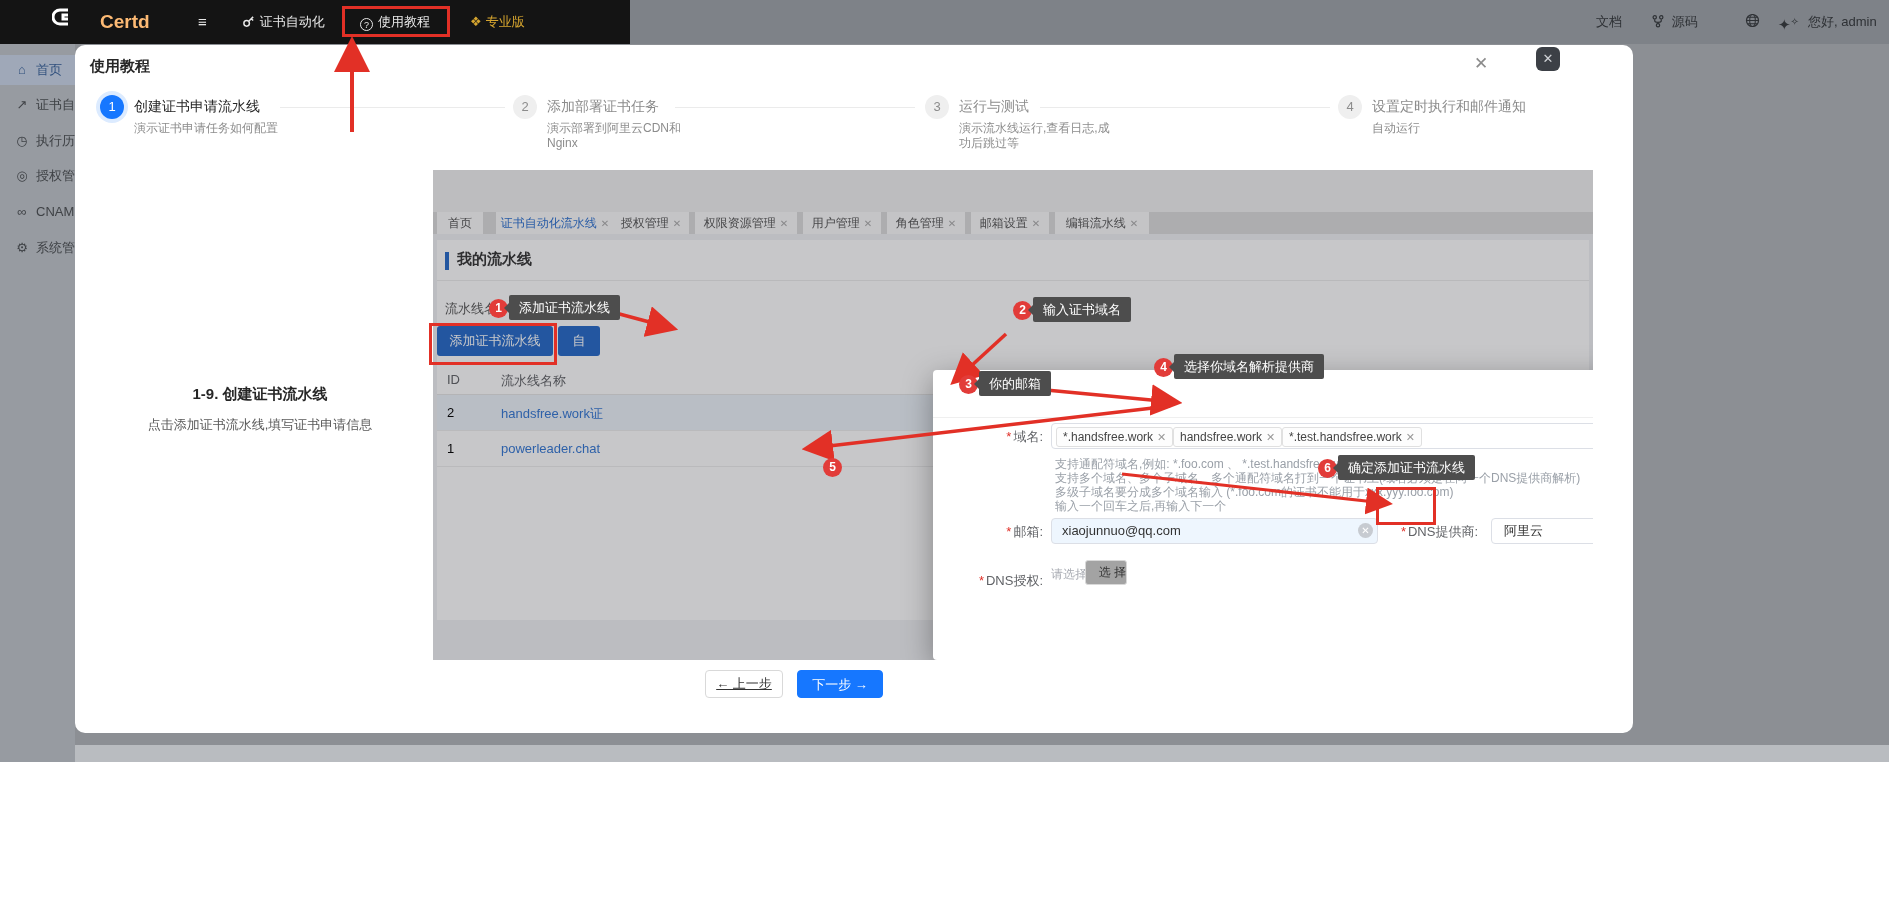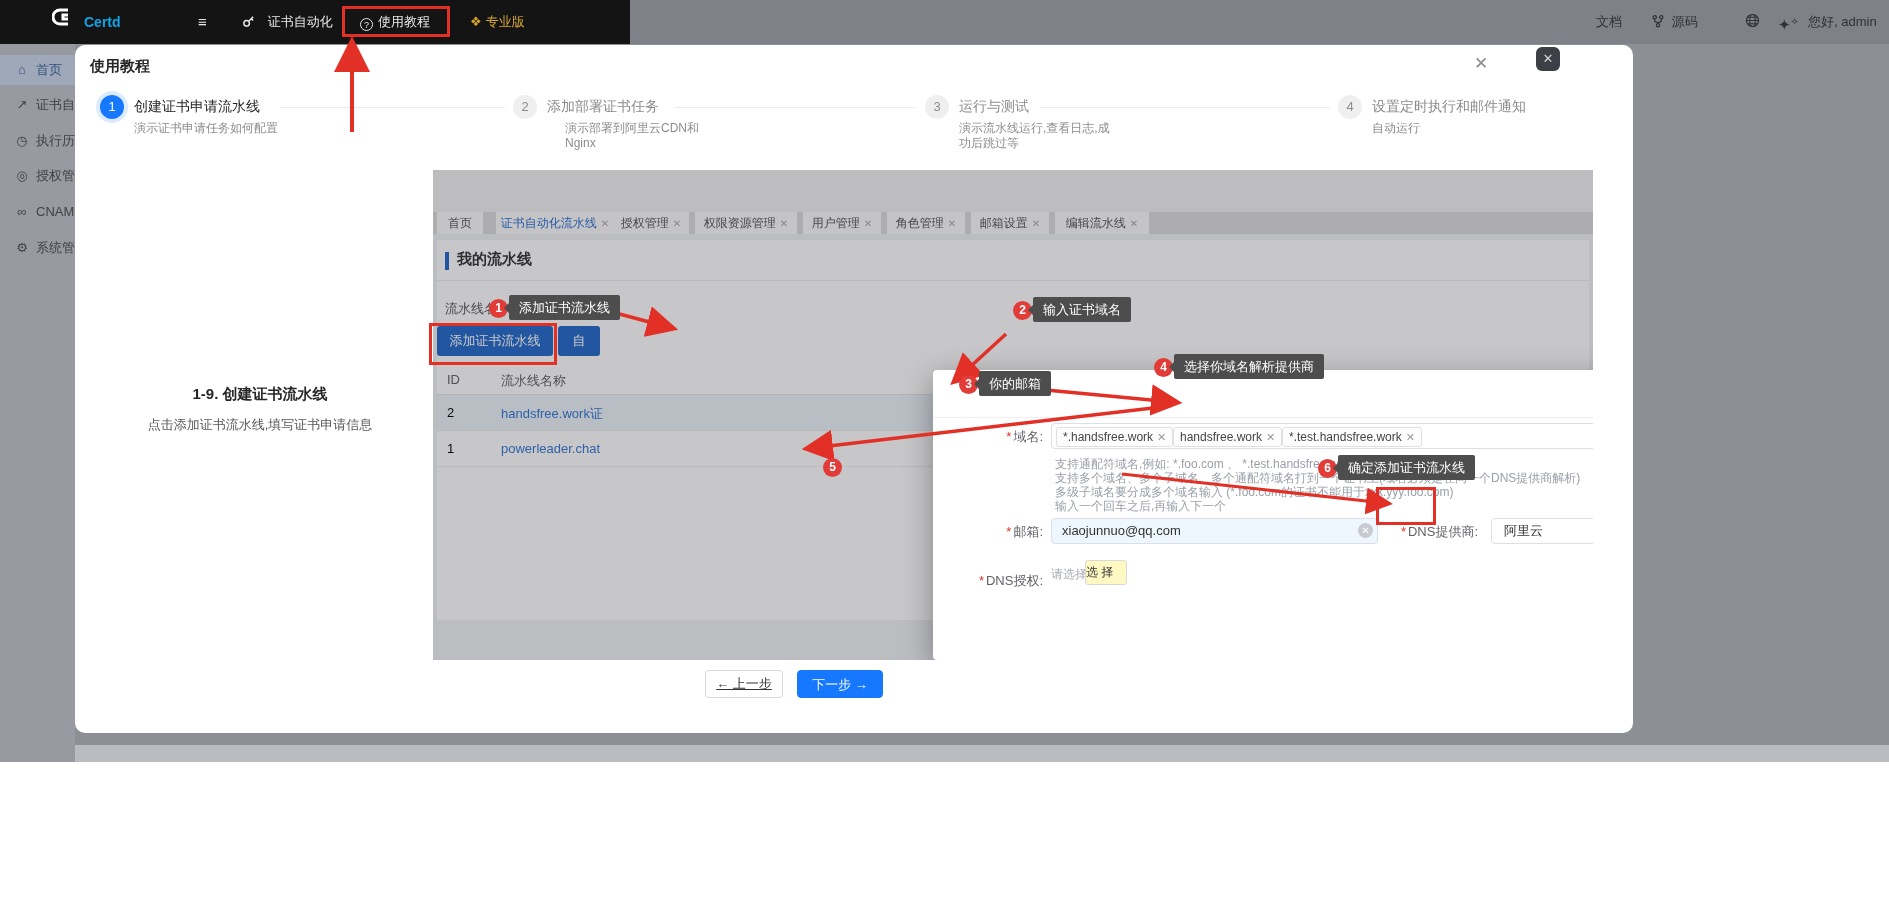--- a/index.html
+++ b/index.html
@@ -60,21 +60,21 @@
   .dlg-label { position:absolute; width:98px; text-align:right; font-size:13px; color:#606266; white-space:nowrap; }
   .req { color:#e03028; margin-right:2px; }
   #tag-input { left:118px; top:53px; width:739px; height:26px; border:1px solid #dcdfe6; border-radius:4px; }
   .tag { position:absolute; top:3px; height:20px; line-height:18px; background:#fdfdfd; border:1px solid #e0e0e0; border-radius:3px; font-size:12px; color:#444; padding:0 6px; white-space:nowrap; }
   .tag .tag-x { color:#999; font-size:11px; margin-left:4px; }
   .help-line { position:absolute; left:122px; font-size:12px; color:#9aa0a8; white-space:nowrap; }
   #email-input { left:118px; top:148px; width:327px; height:26px; background:#eef6fe; border:1px solid #dcdfe6; border-radius:4px; font-size:13px; color:#333; line-height:24px; padding-left:10px; }
   #email-clear { left:425px; top:153px; width:15px; height:15px; border-radius:50%; background:#c7cbd1; color:#fff; font-size:10px; line-height:15px; text-align:center; }
   #dns-select { left:558px; top:148px; width:299px; height:26px; border:1px solid #dcdfe6; border-radius:4px; font-size:13px; color:#333; line-height:24px; padding-left:12px; }
   #auth-ph { left:118px; top:196px; font-size:12px; color:#a8abb2; }
-  #choose-btn { left:152px; top:190px; width:42px; height:25px; border:1px solid #d9d9d9; border-radius:3px; background:#fef9c3; font-size:12px; color:#333; text-align:left; line-height:23px; }
+  #choose-btn { left:152px; top:190px; width:42px; height:25px; border:1px solid #d9d9d9; border-radius:3px; background:#a3a3a3; font-size:12px; color:#333; text-align:right; line-height:23px; }
   
   .ann-badge { position:absolute; width:19px; height:19px; border-radius:50%; background:#e23c39; color:#fff; font-size:12px; font-weight:bold; text-align:center; line-height:19px; z-index:30; }
   .ann-tip { position:absolute; background:#4d4d4d; color:#fff; font-size:13px; line-height:17px; padding:4px 10px; border-radius:2px; white-space:nowrap; z-index:30; }
   .ann-tip::before { content:""; position:absolute; left:-5px; top:8px; border-top:5px solid transparent; border-bottom:5px solid transparent; border-right:5px solid #4d4d4d; }
   .red-box { position:absolute; border:3px solid #e23026; z-index:31; }
   #arrows { left:0; top:0; width:1889px; height:900px; z-index:29; pointer-events:none; }
   #float-close { left:1536px; top:47px; width:24px; height:24px; background:#3c4046; border-radius:6px; color:#cfd2d6; text-align:center; line-height:24px; font-size:13px; z-index:32; }
   .qmark { display:inline-block; width:13px; height:13px; border:1px solid #e8e8e8; border-radius:50%; font-size:9px; line-height:12px; text-align:center; vertical-align:-2px; margin-right:5px; }
   svg.mini { vertical-align:-2px; }
 </style>
@@ -86,28 +86,28 @@
   <div class="abs" id="underlay"></div>
   <div class="abs" id="underlay-strip"></div>
 
   <div class="abs" id="navbar">
     <div class="nav-item" style="left:52px;">
       <svg class="mini" width="22" height="22" viewBox="0 0 22 22">
         <path d="M16 4 H8 a5 5 0 0 0 0 14 h8" fill="none" stroke="#fff" stroke-width="3"></path>
         <path d="M16 9 h-5 v4 h5" fill="none" stroke="#fff" stroke-width="3"></path>
       </svg>
     </div>
-    <div class="nav-item" style="left:84px; font-weight:bold; color:#0ea5e9; font-size:14px;">Certd</div>
+    <div class="nav-item" style="left:100px; font-weight:bold; color:#fdba74; font-size:19px;">Certd</div>
     <div class="nav-item" style="left:198px; font-size:15px;">≡</div>
     <div class="nav-item" style="left:242px;">
       <svg class="mini" width="13" height="13" viewBox="0 0 14 14">
         <circle cx="5" cy="9" r="3" fill="none" stroke="#e8e8e8" stroke-width="1.6"></circle>
         <path d="M7.5 6.5 L12 2 M10 4 l2 2" fill="none" stroke="#e8e8e8" stroke-width="1.6"></path>
       </svg>
-      <span style="margin-left:9px;">证书自动化</span>
+      <span style="margin-left:1px;">证书自动化</span>
     </div>
     <div class="nav-item" style="left:360px;">
       <span class="qmark">?</span><span>使用教程</span>
     </div>
     <div class="nav-item" style="left:470px; color:#d6a52f;">
       <span style="margin-right:4px;">❖</span><span>专业版</span>
     </div>
   </div>
 
   <div class="abs" id="navbar-dim">
@@ -163,21 +163,21 @@
     <div class="abs" id="modal-title">使用教程</div>
     <div class="abs" id="modal-close">✕</div>
 
     <div class="abs step-circle on" style="left:25px;  top:50px;">1</div>
     <div class="abs step-title" style="left:59px;  top:53px; color:#262626;">创建证书申请流水线</div>
     <div class="abs step-desc" style="left:59px;  top:76px;">演示证书申请任务如何配置</div>
     <div class="abs step-line" style="left:205px; top:62px; width:225px;"></div>
 
     <div class="abs step-circle off" style="left:438px; top:50px;">2</div>
     <div class="abs step-title" style="left:472px; top:53px; color:#8c8c8c;">添加部署证书任务</div>
-    <div class="abs step-desc" style="left:472px; top:76px;margin-left:18px;">演示部署到阿里云CDN和Nginx</div>
+    <div class="abs step-desc" style="left:472px; top:76px;">演示部署到阿里云CDN和Nginx</div>
     <div class="abs step-line" style="left:600px; top:62px; width:240px;"></div>
 
     <div class="abs step-circle off" style="left:850px; top:50px;">3</div>
     <div class="abs step-title" style="left:884px; top:53px; color:#8c8c8c;">运行与测试</div>
     <div class="abs step-desc" style="left:884px; top:76px;">演示流水线运行,查看日志,成功后跳过等</div>
     <div class="abs step-line" style="left:965px; top:62px; width:290px;"></div>
 
     <div class="abs step-circle off" style="left:1263px; top:50px;">4</div>
     <div class="abs step-title" style="left:1297px; top:53px; color:#8c8c8c;">设置定时执行和邮件通知</div>
     <div class="abs step-desc" style="left:1297px; top:76px;">自动运行</div>

